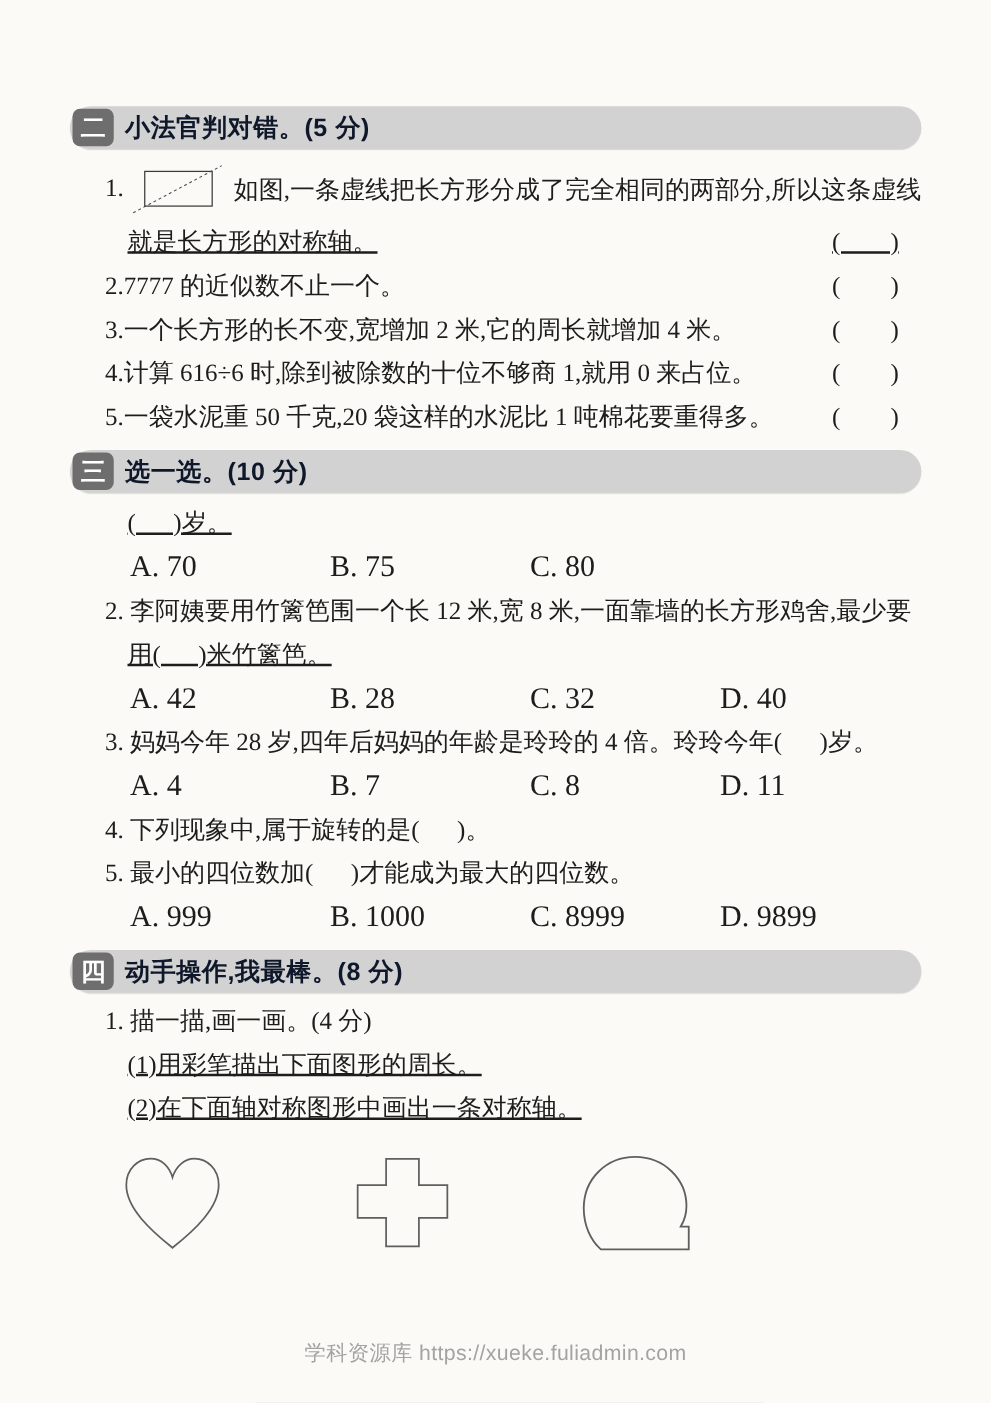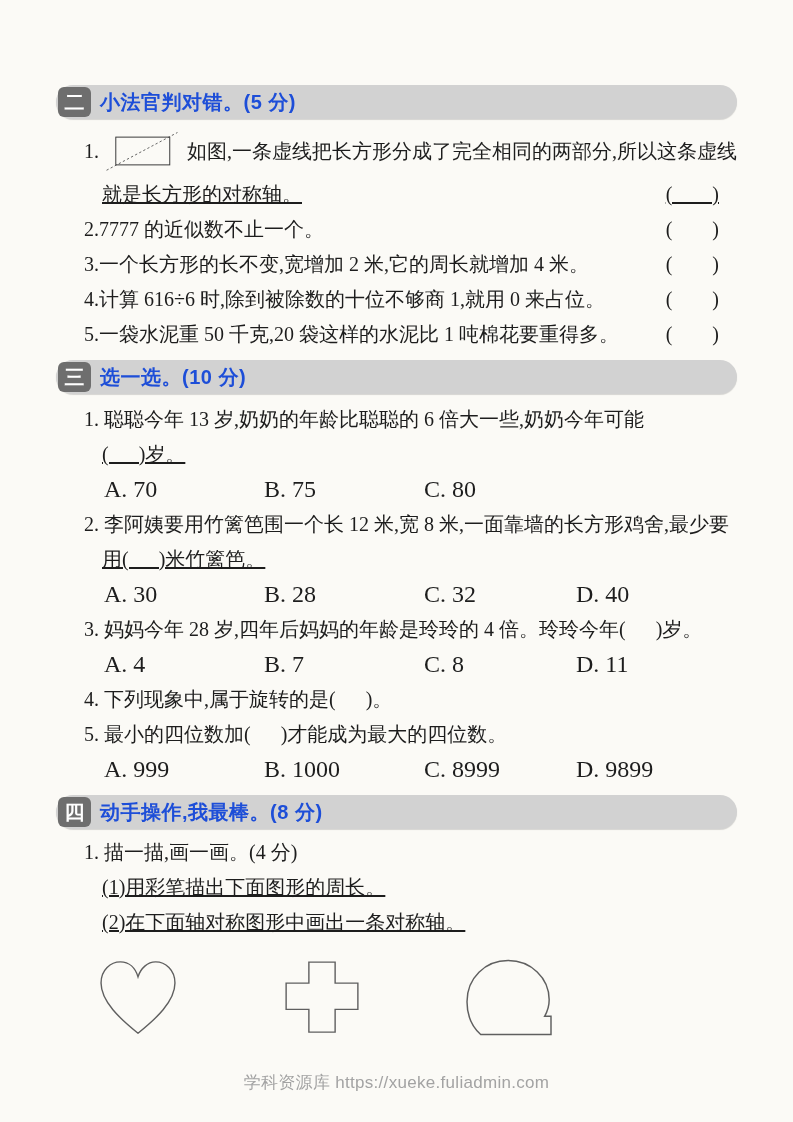--- a/index.html
+++ b/index.html
@@ -18,21 +18,21 @@
     display:flex; align-items:center;
     font-family:"Liberation Sans", sans-serif; font-weight:bold;
     box-shadow:0 1px 1px rgba(0,0,0,0.15);
   }
   .bar-num {
     width:33px; height:30px; margin-left:2px; border-radius:6px;
     background:#6e6e6e; color:#ffffff;
     display:flex; align-items:center; justify-content:center;
     font-size:20px; flex:0 0 auto;
   }
-  .bar-title { font-size:20px; color:#1d4ed8; margin-left:9px; letter-spacing:0.5px; white-space:pre; }
+  .bar-title { font-size:20px; color:#0f172a; margin-left:9px; letter-spacing:0.5px; white-space:pre; }
 
   .line { font-size:20px; line-height:35px; white-space:pre; }
   .row  { display:flex; justify-content:space-between; padding-right:18px; }
   .indent1 { margin-left:28px;align-items:flex-end; }
   .indent2 { margin-left:46px;text-decoration:underline; }
   .blank { white-space:pre; }
 
   
   .j1-line1 {
     display:flex; align-items:center; margin-top:6px; margin-left:28px;
@@ -107,34 +107,33 @@
     </div>
   </section>
 
   <section style="margin-top:8px;">
     <div class="bar">
       <span class="bar-num">三</span>
       <span class="bar-title">选一选。(10 分)</span>
     </div>
 
     <div style="margin-top:8px;">
-      <div class="line indent1">1. 聪聪今年 13 岁,奶奶的年龄比聪聪的 6 倍大一些,奶奶今年可能</div>
       <div class="line indent2">(      )岁。</div>
       <div class="opts">
         <span>A. 70</span>
         <span>B. 75</span>
         <span>C. 80</span>
       </div>
     </div>
 
     <div>
       <div class="line indent1">2. 李阿姨要用竹篱笆围一个长 12 米,宽 8 米,一面靠墙的长方形鸡舍,最少要</div>
       <div class="line indent2">用(      )米竹篱笆。</div>
       <div class="opts">
-        <span>A. 30</span>
+        <span>A. 42</span>
         <span>B. 28</span>
         <span>C. 32</span>
         <span>D. 40</span>
       </div>
     </div>
 
     <div>
       <div class="line indent1">3. 妈妈今年 28 岁,四年后妈妈的年龄是玲玲的 4 倍。玲玲今年(      )岁。</div>
       <div class="opts">
         <span>A. 4</span>

